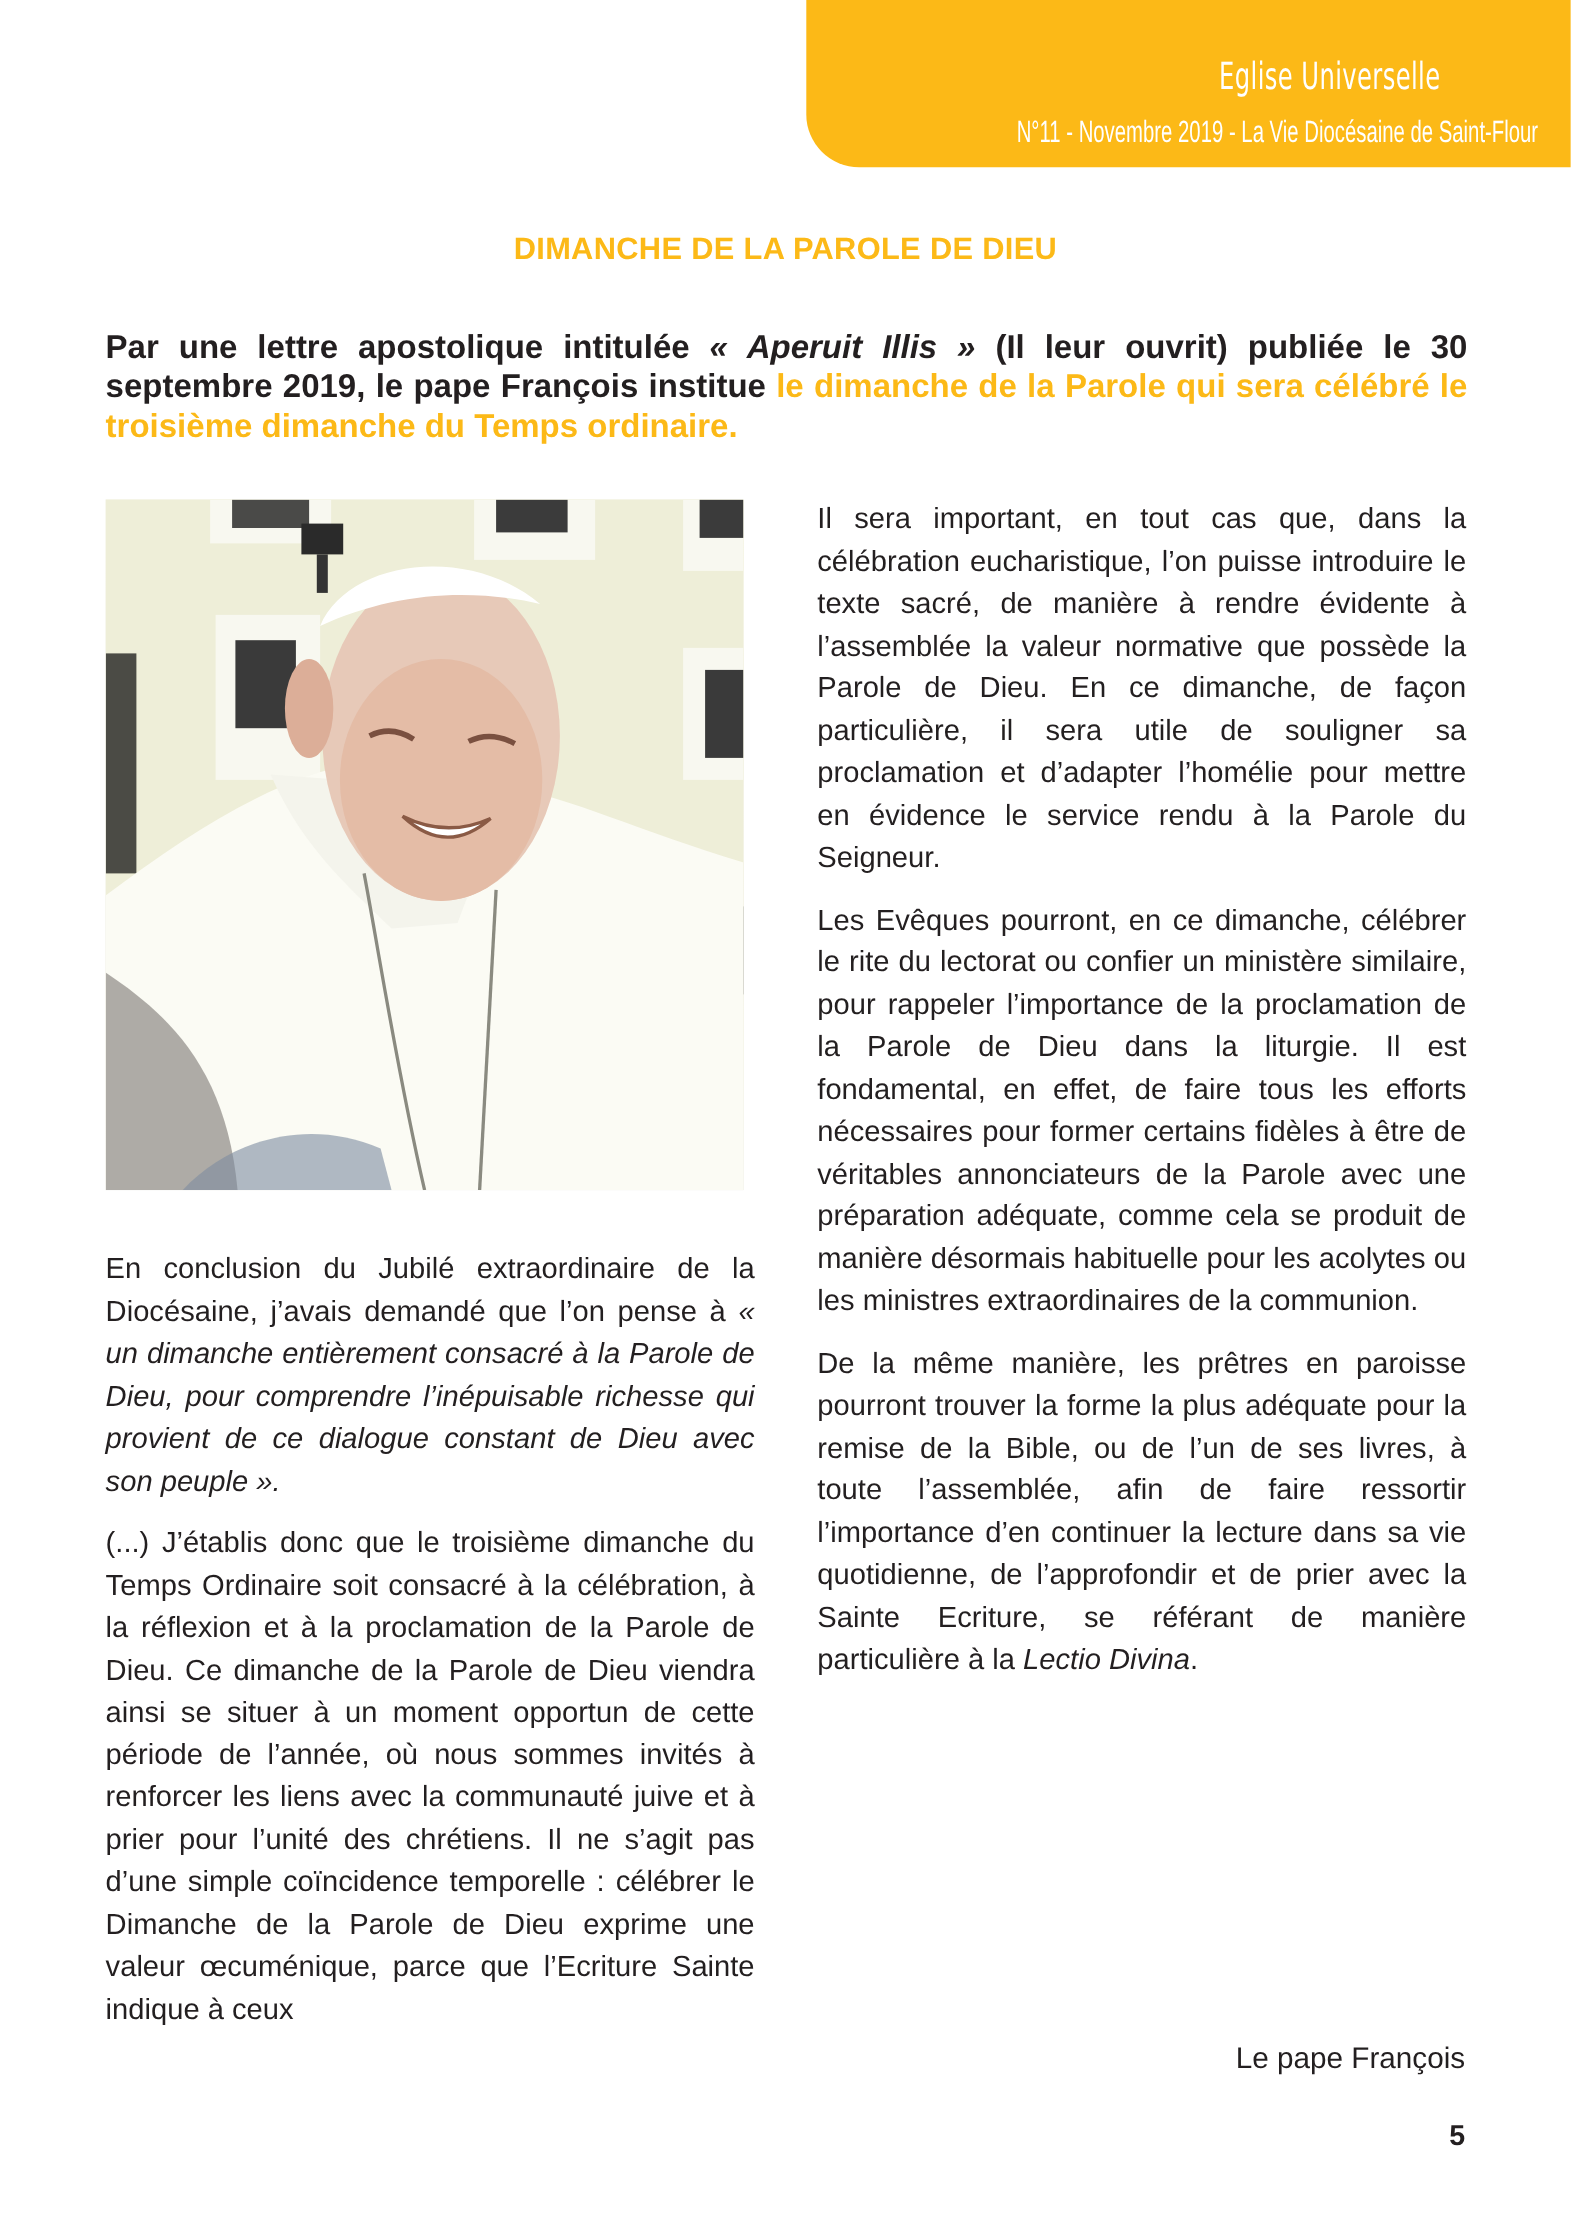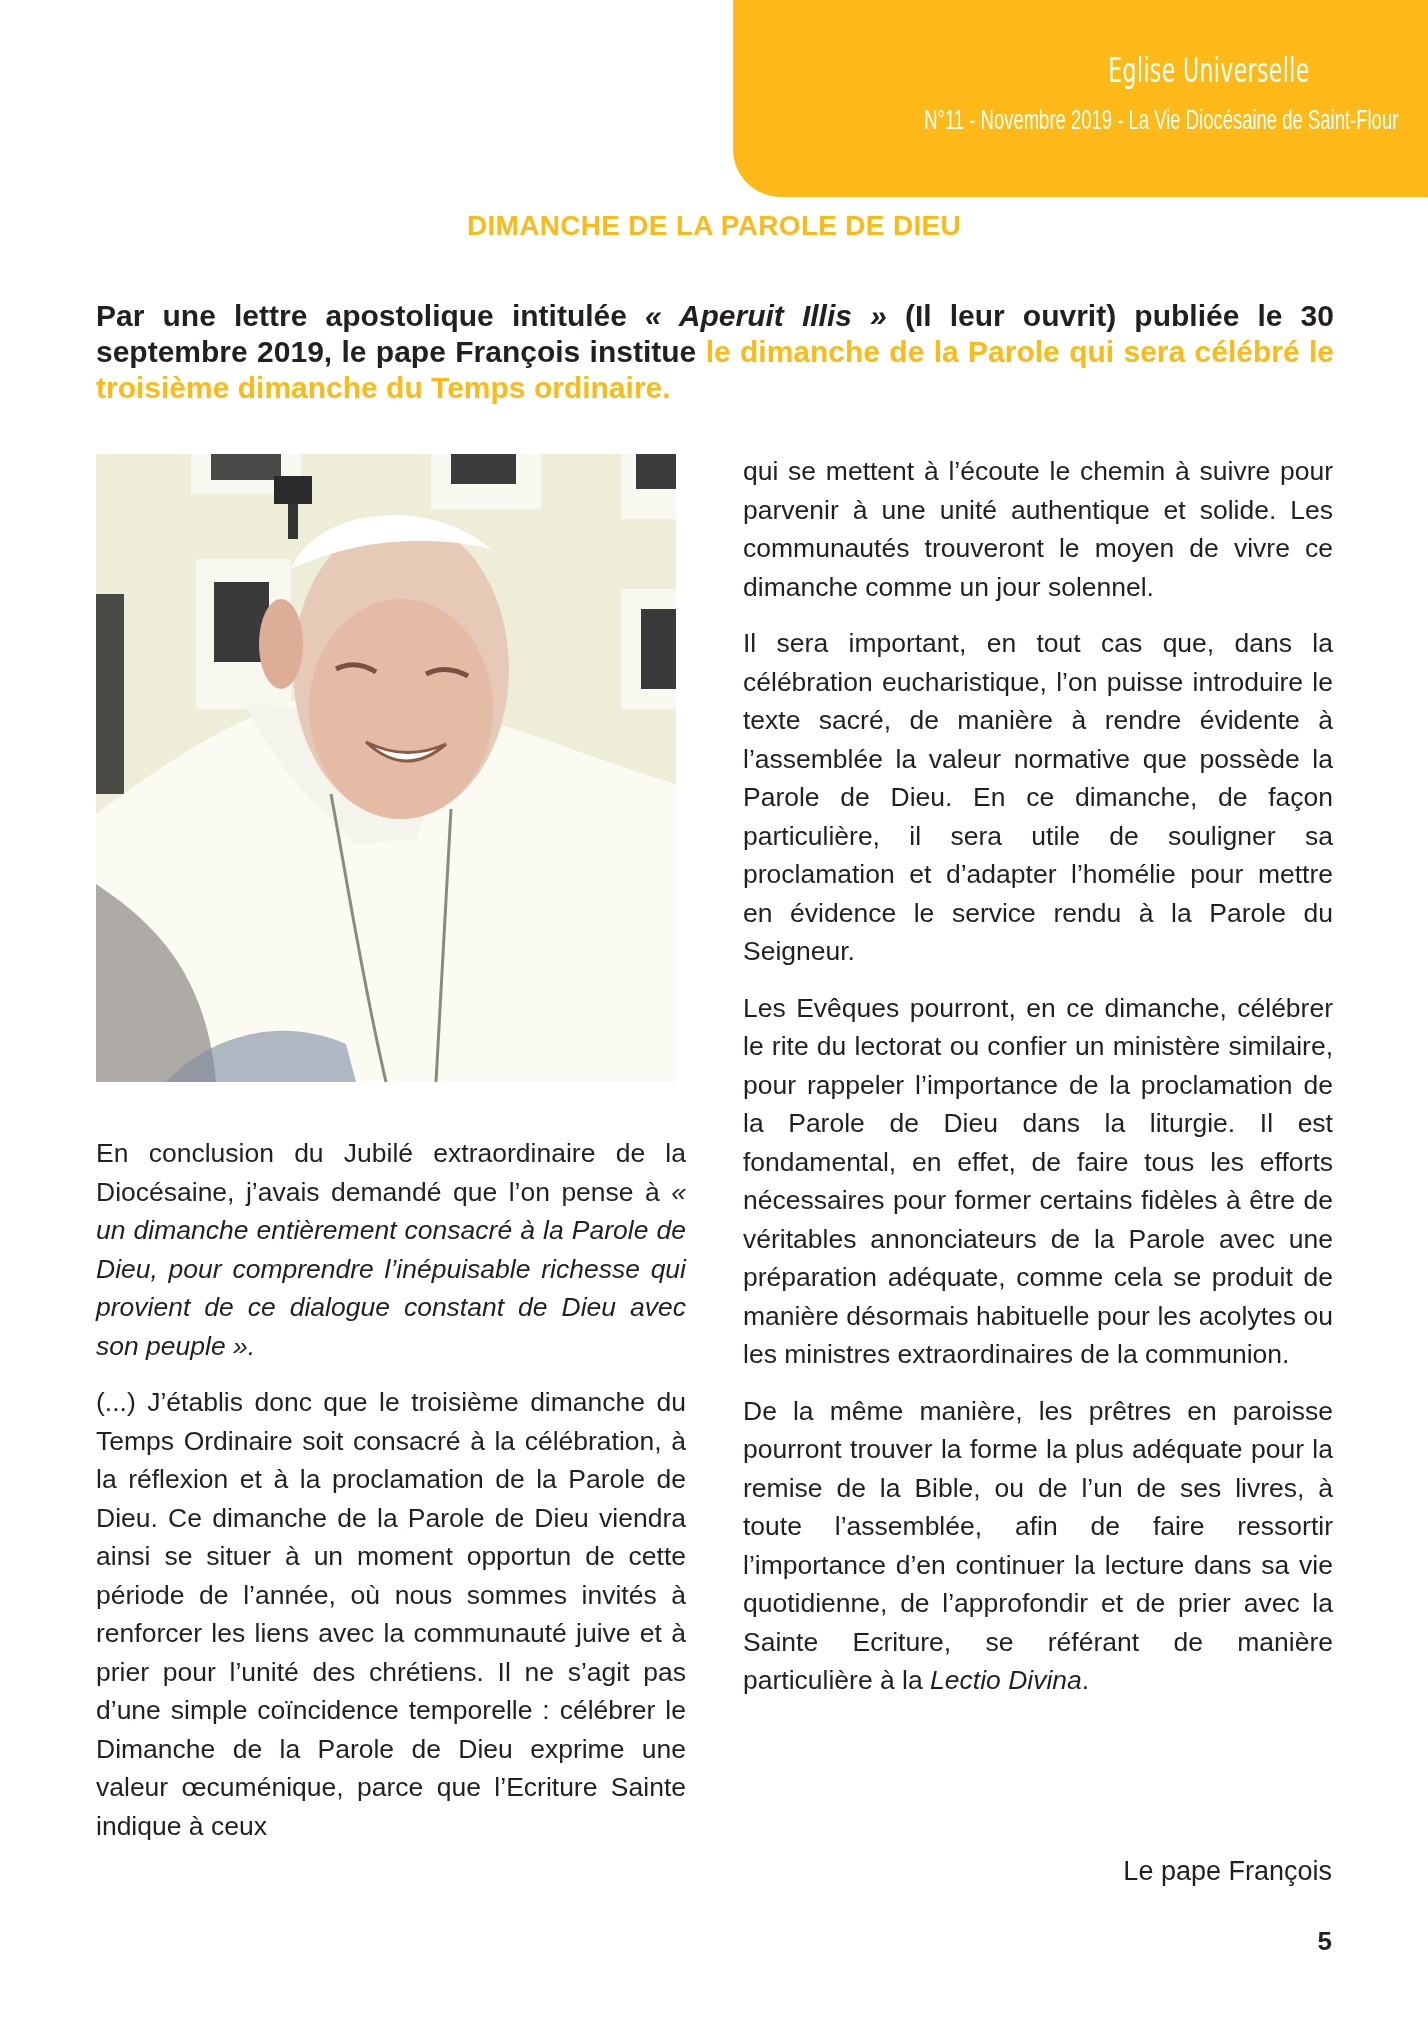--- a/index.html
+++ b/index.html
@@ -1,19 +1,19 @@
 <!DOCTYPE html>
 <html><head>
 <meta charset="utf-8">
 <style>
   html, body { margin: 0; padding: 0; background: #ffffff; }
   body { width: 1428px; height: 2028px; position: relative; overflow: hidden;
          font-family: "Liberation Sans", "DejaVu Sans", sans-serif; color: #231f20; }
 
-  .header-band { position: absolute; left: 733px; top: 0; width: 695px; height: 197px;
+  .header-band { position: absolute; left: 733px; top: 0; width: 695px; height: 152px;
                  background: #fcb917; border-bottom-left-radius: 48px; }
   .header-title { position: absolute; right: 118px; top: 50px; color: #ffffff;
                   font-family: "DejaVu Sans Condensed", "Liberation Sans Narrow", "Liberation Sans", sans-serif;
                   font-size: 34px; font-weight: 300; transform: scaleX(0.72); transform-origin: right center;
                   letter-spacing: 0.5px; white-space: nowrap; }
   .header-sub { position: absolute; right: 30px; top: 104px; color: #ffffff;
                 font-family: "Liberation Sans", sans-serif;
                 font-size: 28px; transform: scaleX(0.66); transform-origin: right center; white-space: nowrap; }
 
   .page-title { position: absolute; left: 0; right: 0; top: 210px; text-align: center;
@@ -95,21 +95,20 @@
 <div class="col col-left">
   <p>
     <span>En conclusion du Jubilé extraordinaire de la Diocésaine, j’avais demandé que l’on pense à </span><span class="i">« un dimanche entièrement consacré à la Parole de Dieu, pour comprendre l’inépuisable richesse qui provient de ce dialogue constant de Dieu avec son peuple ».</span>
   </p>
   <p>
     <span>(...) </span><span class="b">J’établis donc que le troisième dimanche du Temps Ordinaire soit consacré à la célébration, à la réflexion et à la proclamation de la Parole de Dieu. Ce dimanche de la Parole de Dieu viendra ainsi se situer à un moment opportun de cette période de l’année, où nous sommes invités à renforcer les liens avec la communauté juive et à prier pour l’unité des chrétiens.</span><span> Il ne s’agit pas d’une simple coïncidence temporelle : célébrer le Dimanche de la Parole de Dieu exprime une valeur œcuménique, parce que l’Ecriture Sainte indique à ceux</span>
   </p>
 </div>
 
 <div class="col col-right">
-  <p>qui se mettent à l’écoute le chemin à suivre pour parvenir à une unité authentique et solide. Les communautés trouveront le moyen de vivre ce dimanche comme un jour solennel.</p>
   <p>Il sera important, en tout cas que, dans la célébration eucharistique, l’on puisse introduire le texte sacré, de manière à rendre évidente à l’assemblée la valeur normative que possède la Parole de Dieu. En ce dimanche, de façon particulière, il sera utile de souligner sa proclamation et d’adapter l’homélie pour mettre en évidence le service rendu à la Parole du Seigneur.</p>
   <p>Les Evêques pourront, en ce dimanche, célébrer le rite du lectorat ou confier un ministère similaire, pour rappeler l’importance de la proclamation de la Parole de Dieu dans la liturgie. Il est fondamental, en effet, de faire tous les efforts nécessaires pour former certains fidèles à être de véritables annonciateurs de la Parole avec une préparation adéquate, comme cela se produit de manière désormais habituelle pour les acolytes ou les ministres extraordinaires de la communion.</p>
   <p>
     <span>De la même manière, les prêtres en paroisse pourront trouver la forme la plus adéquate pour la remise de la Bible, ou de l’un de ses livres, à toute l’assemblée, afin de faire ressortir l’importance d’en continuer la lecture dans sa vie quotidienne, de l’approfondir et de prier avec la Sainte Ecriture, se référant de manière particulière à la </span><span class="i">Lectio Divina</span><span>.</span>
   </p>
 </div>
 
 <div class="signature">Le pape François</div>
 <div class="page-number">5</div>
 

